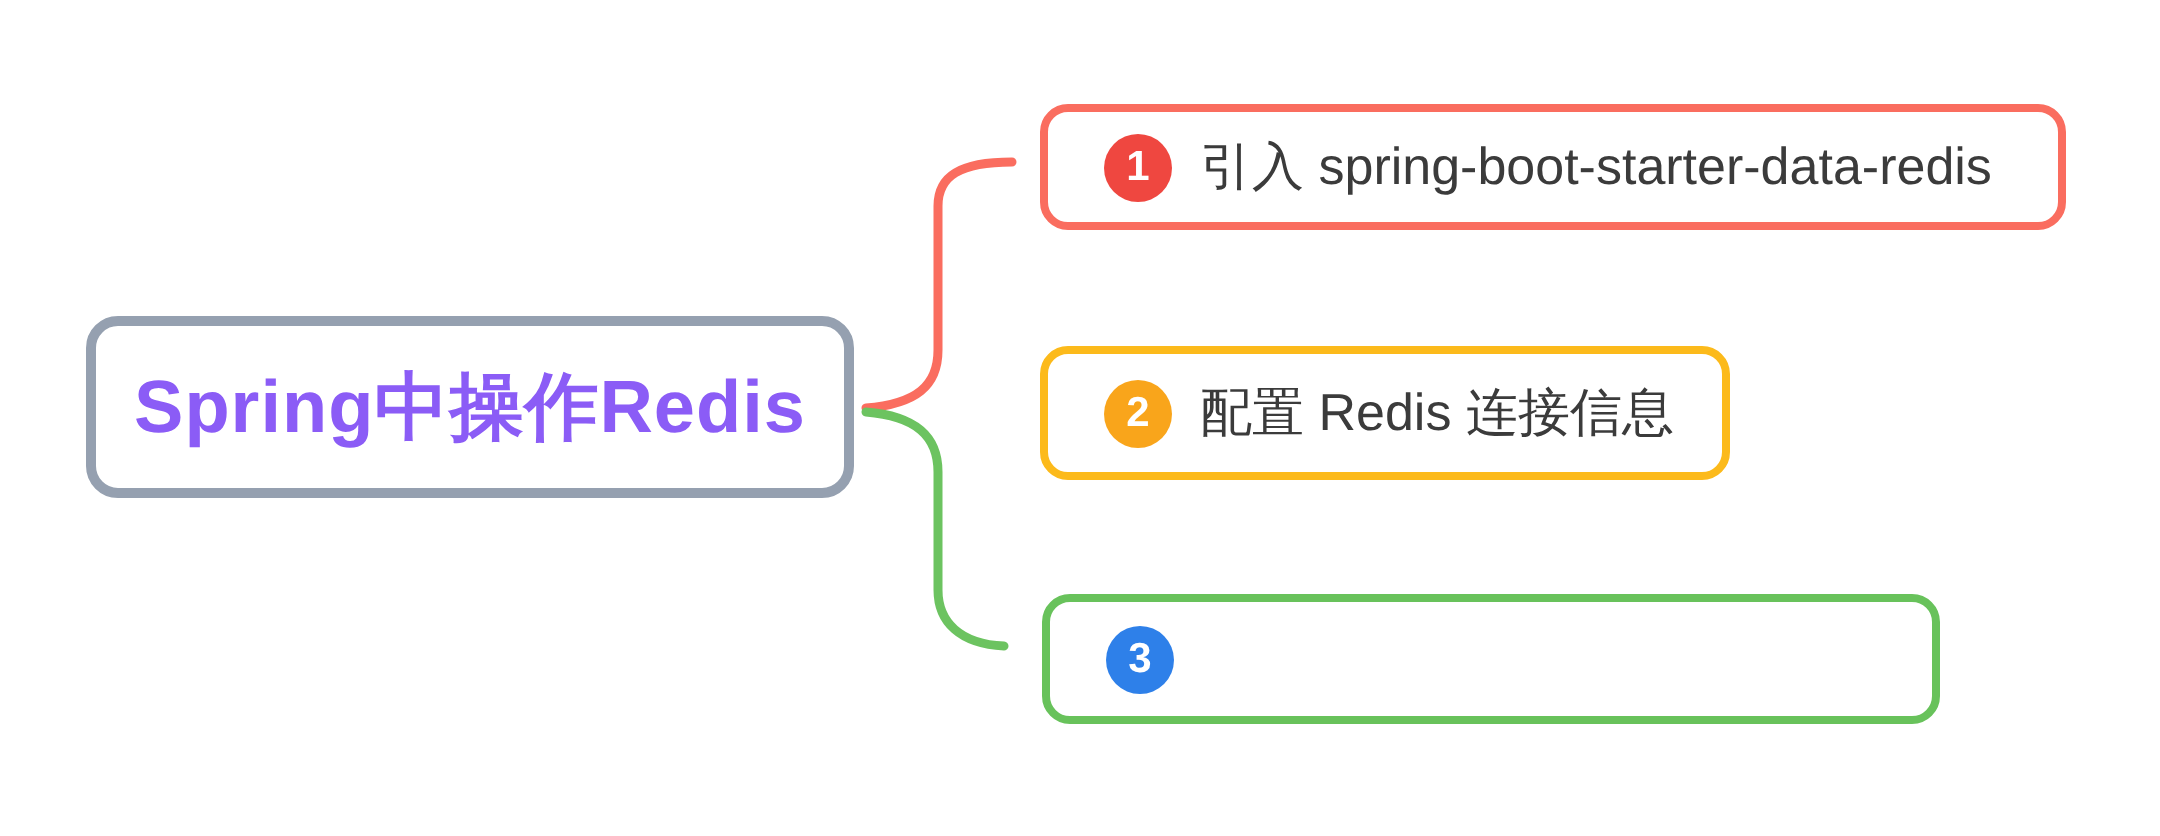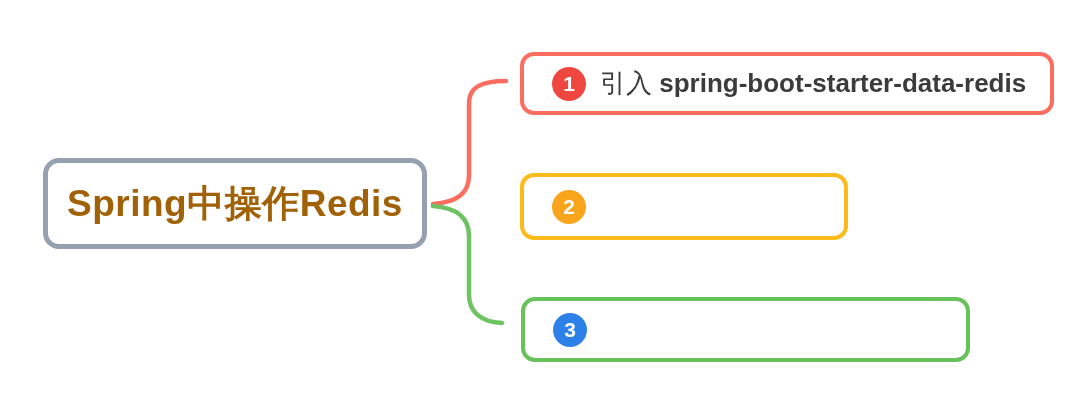--- a/index.html
+++ b/index.html
@@ -66,42 +66,43 @@
     display: flex;
     align-items: center;
     justify-content: center;
     color: #ffffff;
     font-size: 21px;
     font-weight: 700;
     line-height: 1;
   }
   .label { display: inline-block; }
   .seg-bold { font-weight: 400; }
-  .seg-reg  { font-weight: 700; }
+  .seg-reg  { font-weight: 400; }
 </style>
 </head>
 <body>
 
 <div class="canvas">
 
   <svg class="connectors" viewBox="0 0 1080 418" xmlns="http://www.w3.org/2000/svg">
     <path d="M 433 204 C 458 202 469 193 469 175 L 469 103 C 469 88 480 81 506 81" fill="none" stroke-width="4.5" stroke-linecap="round" style="stroke: rgb(250, 109, 95);"></path>
     <path d="M 433 206 C 458 208 469 218 469 236 L 469 295 C 469 311 480 322 502 323" fill="none" stroke-width="4.5" stroke-linecap="round" style="stroke: rgb(108, 195, 96);"></path>
   </svg>
 
-  <div class="node root-node" style="border-color: rgb(149, 160, 176); color: #a16207;">
+  <div class="node root-node" style="border-color: rgb(149, 160, 176); color: #8b5cf6;">
     <span>Spring中操作Redis</span>
   </div>
 
   <div class="node branch-node branch-1" style="border-color: rgb(250, 109, 95); color: rgb(59, 59, 59);">
     <span class="badge" style="background: rgb(239, 71, 64);">1</span>
     <span class="label"><span class="seg-bold">引入 </span><span class="seg-reg">spring-boot-starter-data-redis</span></span>
   </div>
 
   <div class="node branch-node branch-2" style="border-color: rgb(252, 186, 27); color: rgb(59, 59, 59);">
     <span class="badge" style="background: rgb(249, 165, 27);">2</span>
+    <span class="label"><span class="seg-bold">配置 </span><span class="seg-reg">Redis</span><span class="seg-bold"> 连接信息</span></span>
   </div>
 
   <div class="node branch-node branch-3" style="border-color: rgb(104, 194, 91); color: rgb(59, 59, 59);">
     <span class="badge" style="background: rgb(46, 128, 233);">3</span>
   </div>
 
 </div>
 
 </body></html>

